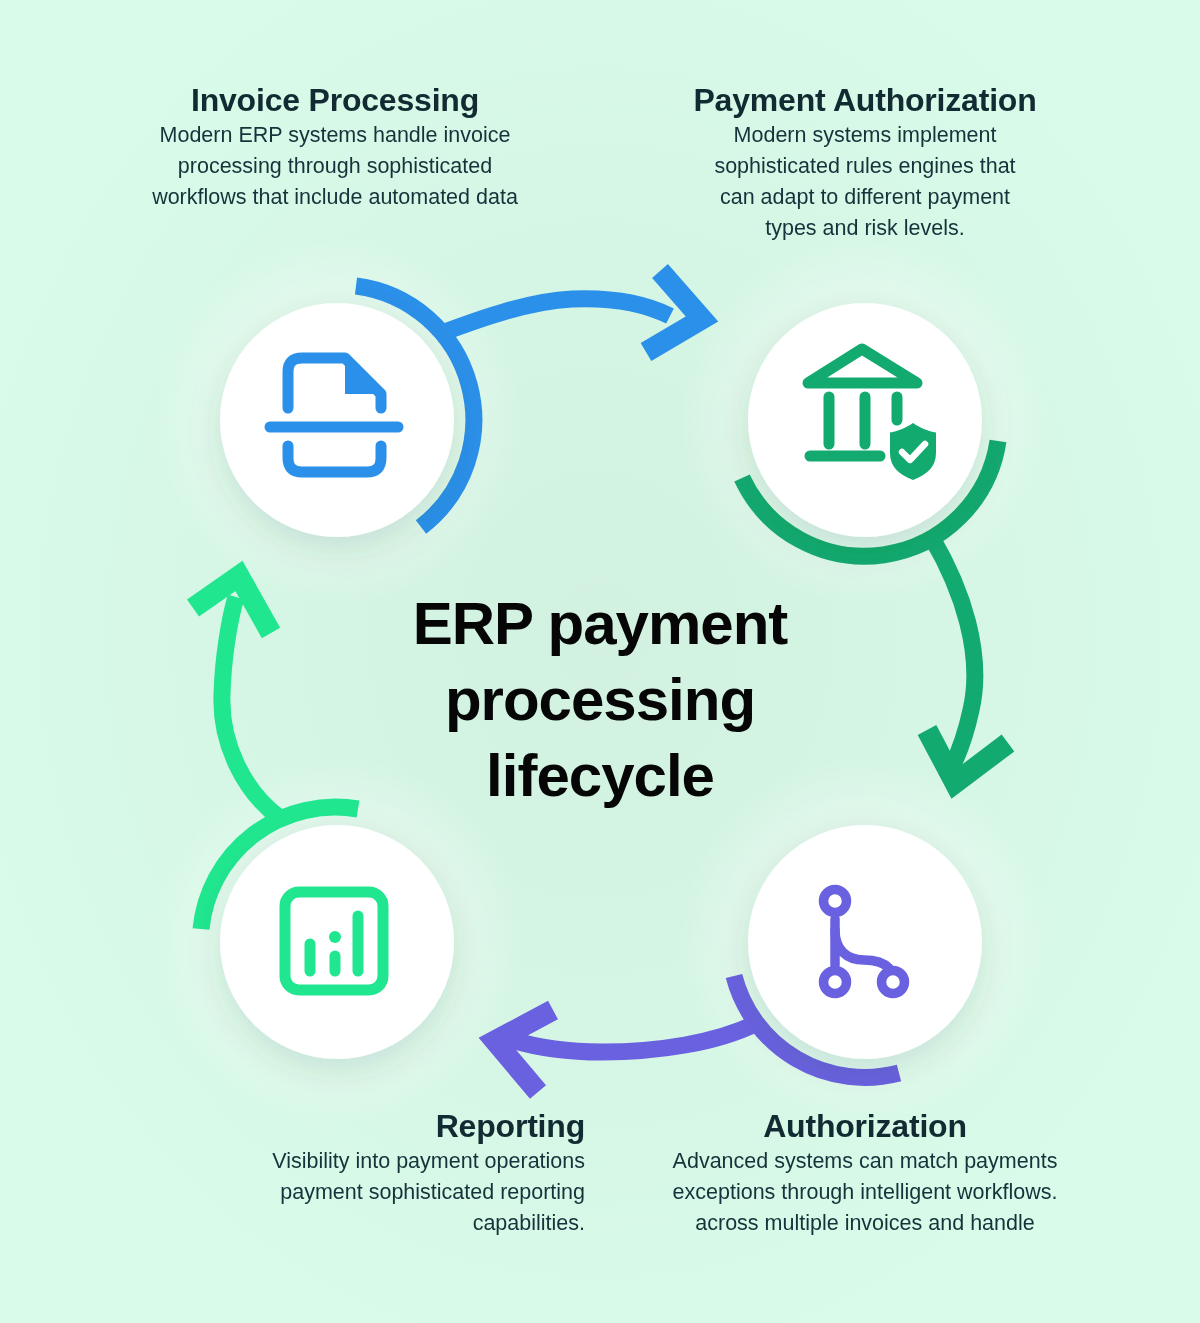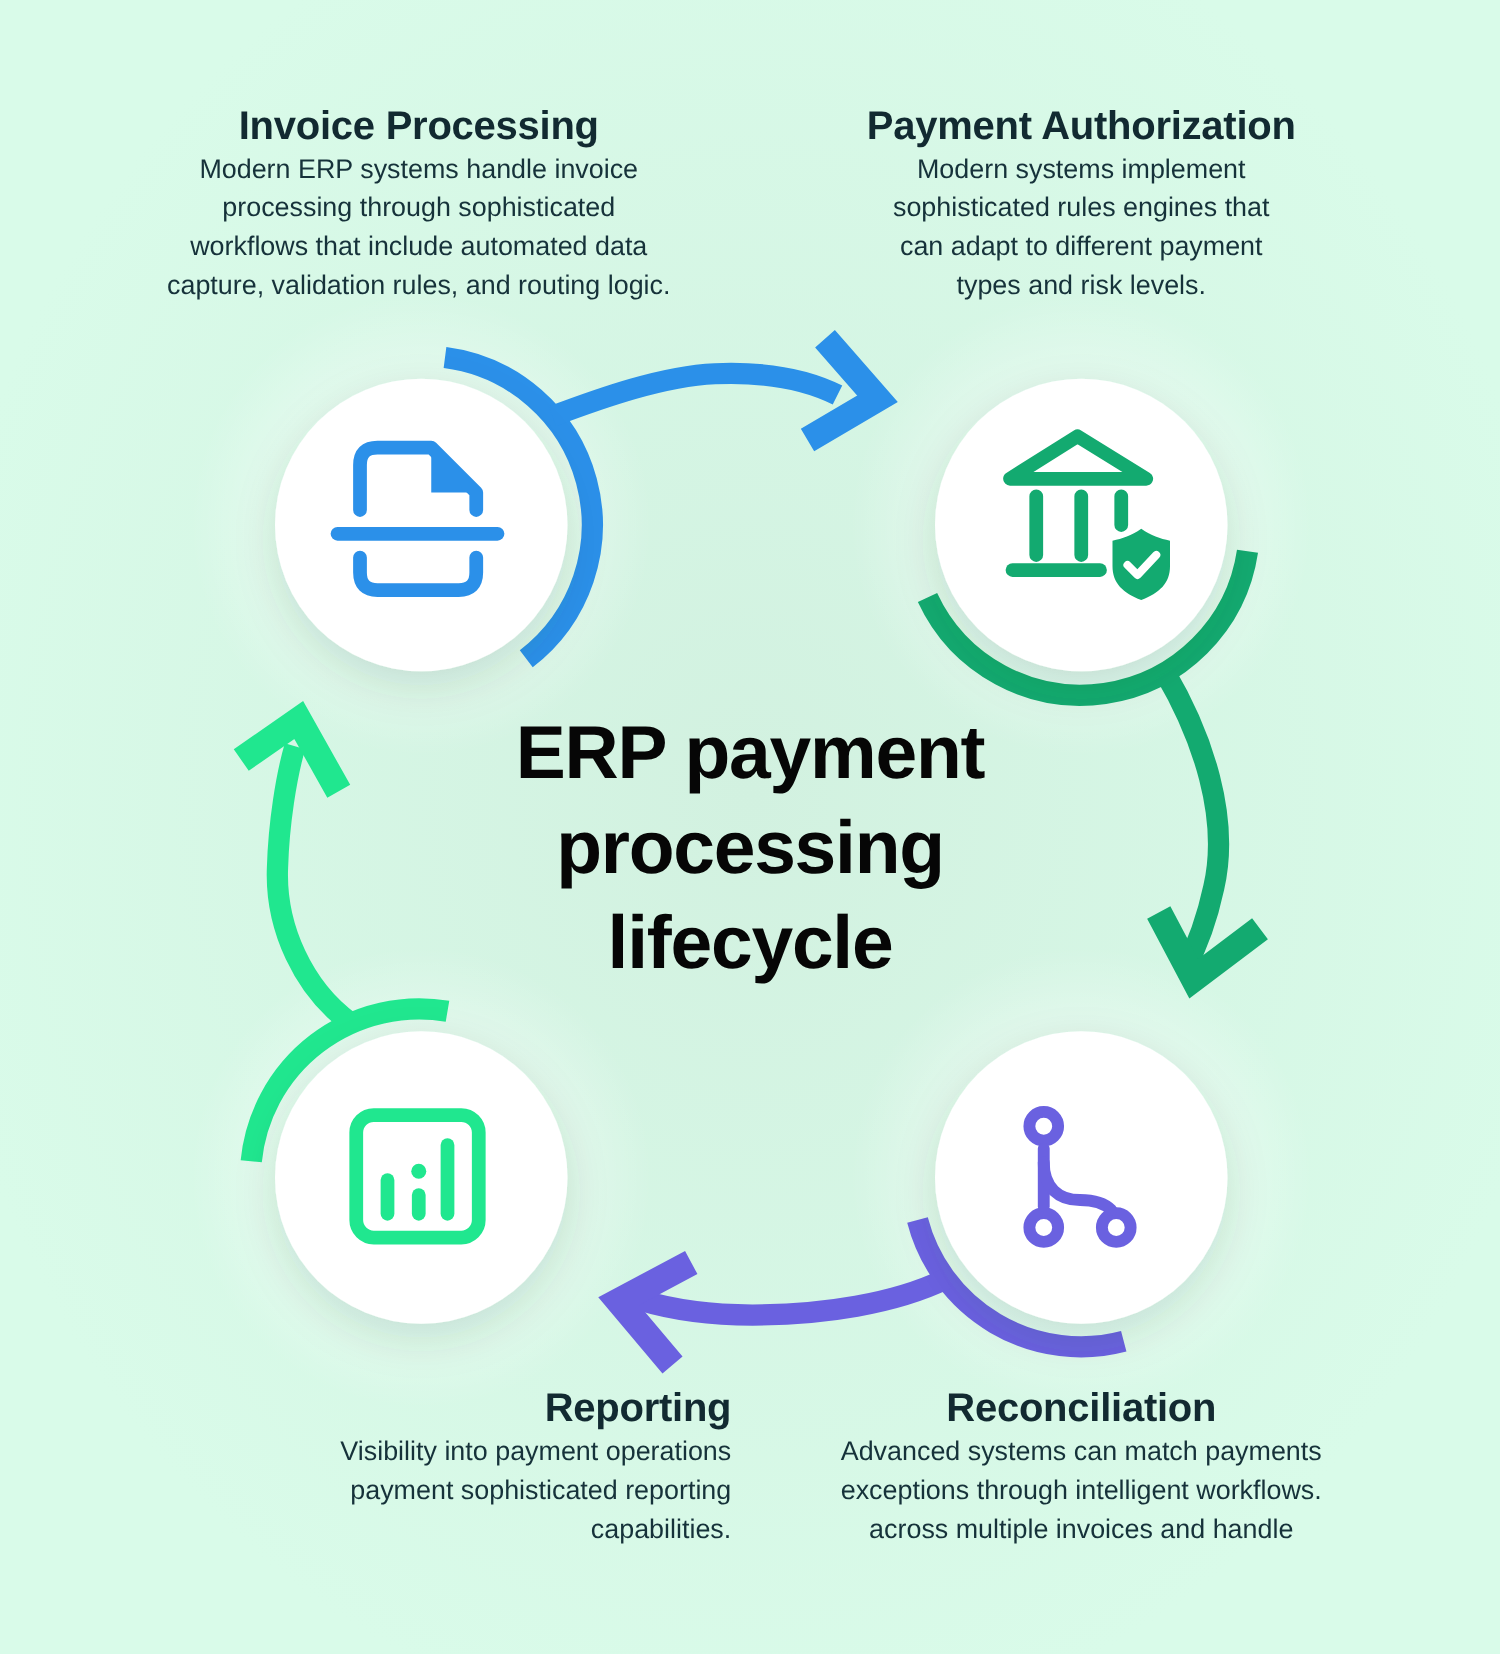--- a/index.html
+++ b/index.html
@@ -39,21 +39,21 @@
   .stage-heading{
     font-size:32px;font-weight:700;line-height:40px;
     color:var(--heading-text,#122a31);letter-spacing:-0.2px;
   }
   .stage-desc{}
   .stage-line{
     font-size:21.5px;font-weight:500;line-height:31px;
     color:var(--body-text,#16323a);white-space:nowrap;
   }
   .center-title{
-    position:absolute;left:300px;top:564px;width:600px;text-align:center;
+    position:absolute;left:300px;top:586px;width:600px;text-align:center;
   }
   .title-line{
     font-size:60px;font-weight:700;line-height:76px;letter-spacing:-1px;
     color:var(--title-text,#060606);white-space:nowrap;
   }
 </style>
 </head>
 <body>
 
 <div class="canvas">
@@ -135,21 +135,20 @@
       <path class="ic c-spring" stroke-width="11" d="M358,916 V971"></path>
     </g>
   </svg>
 
   <div class="stage-text" style="left:85px;top:80px;width:500px;">
     <div class="stage-heading">Invoice Processing</div>
     <div class="stage-desc">
       <div class="stage-line">Modern ERP systems handle invoice</div>
       <div class="stage-line">processing through sophisticated</div>
       <div class="stage-line">workflows that include automated data</div>
-      <div class="stage-line">capture, validation rules, and routing logic.</div>
     </div>
   </div>
 
   <div class="stage-text" style="left:625px;top:80px;width:480px;">
     <div class="stage-heading">Payment Authorization</div>
     <div class="stage-desc">
       <div class="stage-line">Modern systems implement</div>
       <div class="stage-line">sophisticated rules engines that</div>
       <div class="stage-line">can adapt to different payment</div>
       <div class="stage-line">types and risk levels.</div>
@@ -165,21 +164,21 @@
   <div class="stage-text" style="left:85px;top:1106px;width:500px;text-align:right;">
     <div class="stage-heading">Reporting</div>
     <div class="stage-desc">
       <div class="stage-line">Visibility into payment operations</div>
       <div class="stage-line">payment sophisticated reporting</div>
       <div class="stage-line">capabilities.</div>
     </div>
   </div>
 
   <div class="stage-text" style="left:615px;top:1106px;width:500px;">
-    <div class="stage-heading">Reconciliation</div>
+    <div class="stage-heading">Authorization</div>
     <div class="stage-desc">
       <div class="stage-line">Advanced systems can match payments</div>
       <div class="stage-line">exceptions through intelligent workflows.</div>
       <div class="stage-line">across multiple invoices and handle</div>
     </div>
   </div>
 
 </div>
 
 </body></html>

